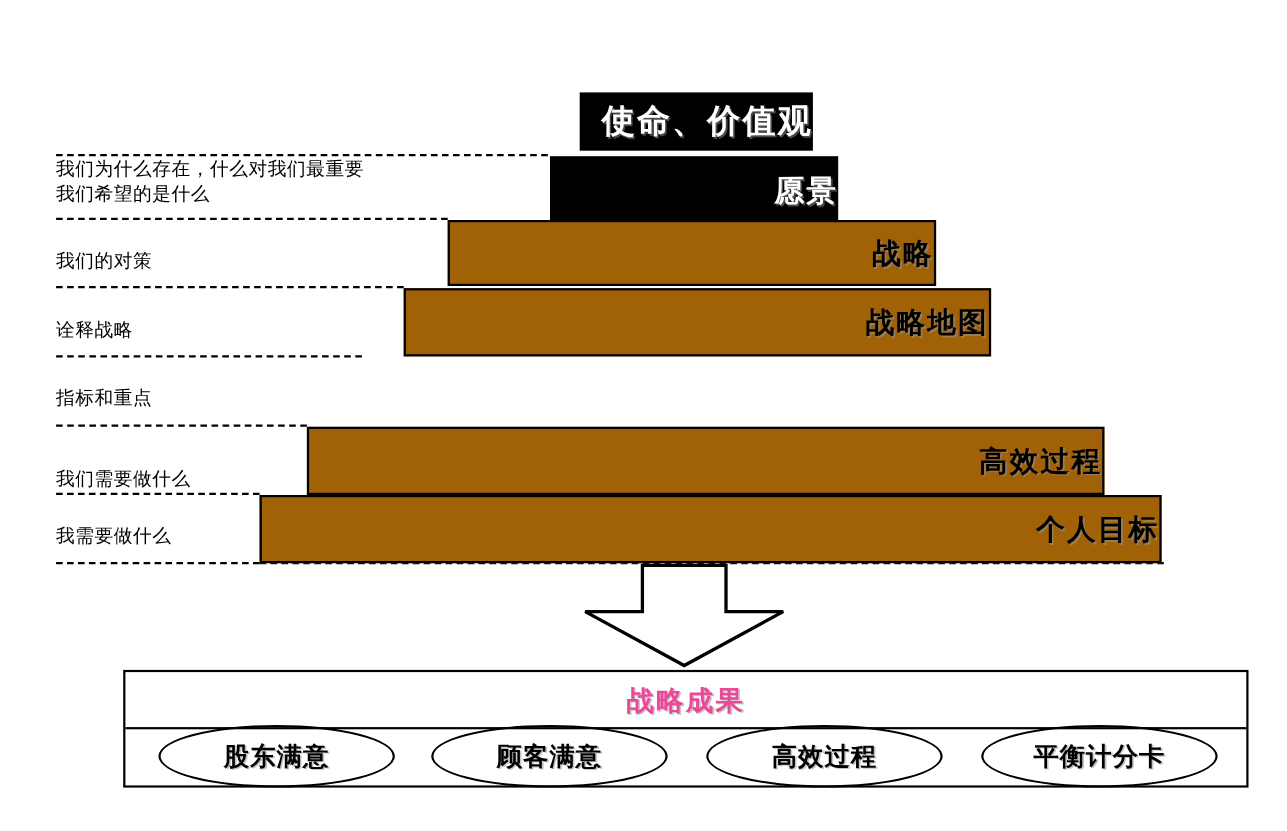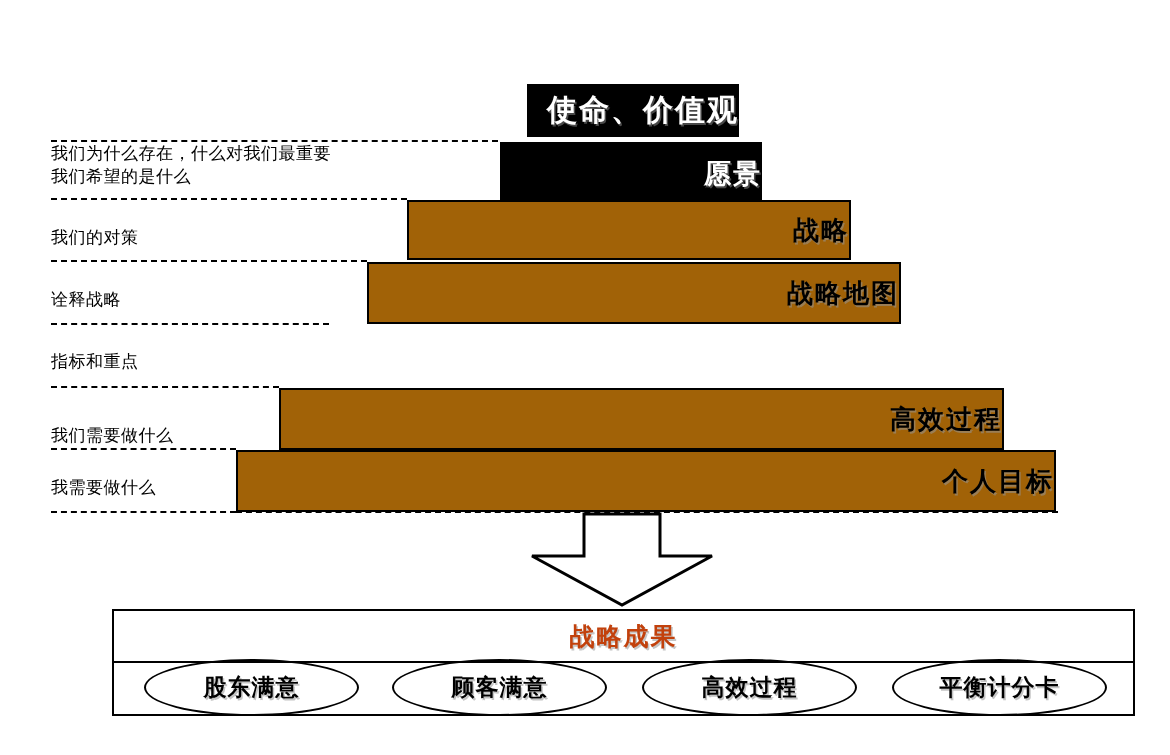--- a/index.html
+++ b/index.html
@@ -57,21 +57,21 @@
     border:2.5px solid #000;
     background:#fff;
   }
   #results-title{
     position:absolute;
     left:0;right:0;
     display:flex;align-items:center;justify-content:center;
     font-weight:bold;
     font-size:25px;
     letter-spacing:2px;
-    color:#c2410c;
+    color:#ec4899;
     text-shadow:1.5px 1.5px 0 rgba(150,150,150,0.55);
   }
   #results-divider{
     position:absolute;
     left:0;right:0;
     height:0;
     border-top:2.5px solid #000;
   }
   .pillrow{
     position:absolute;

